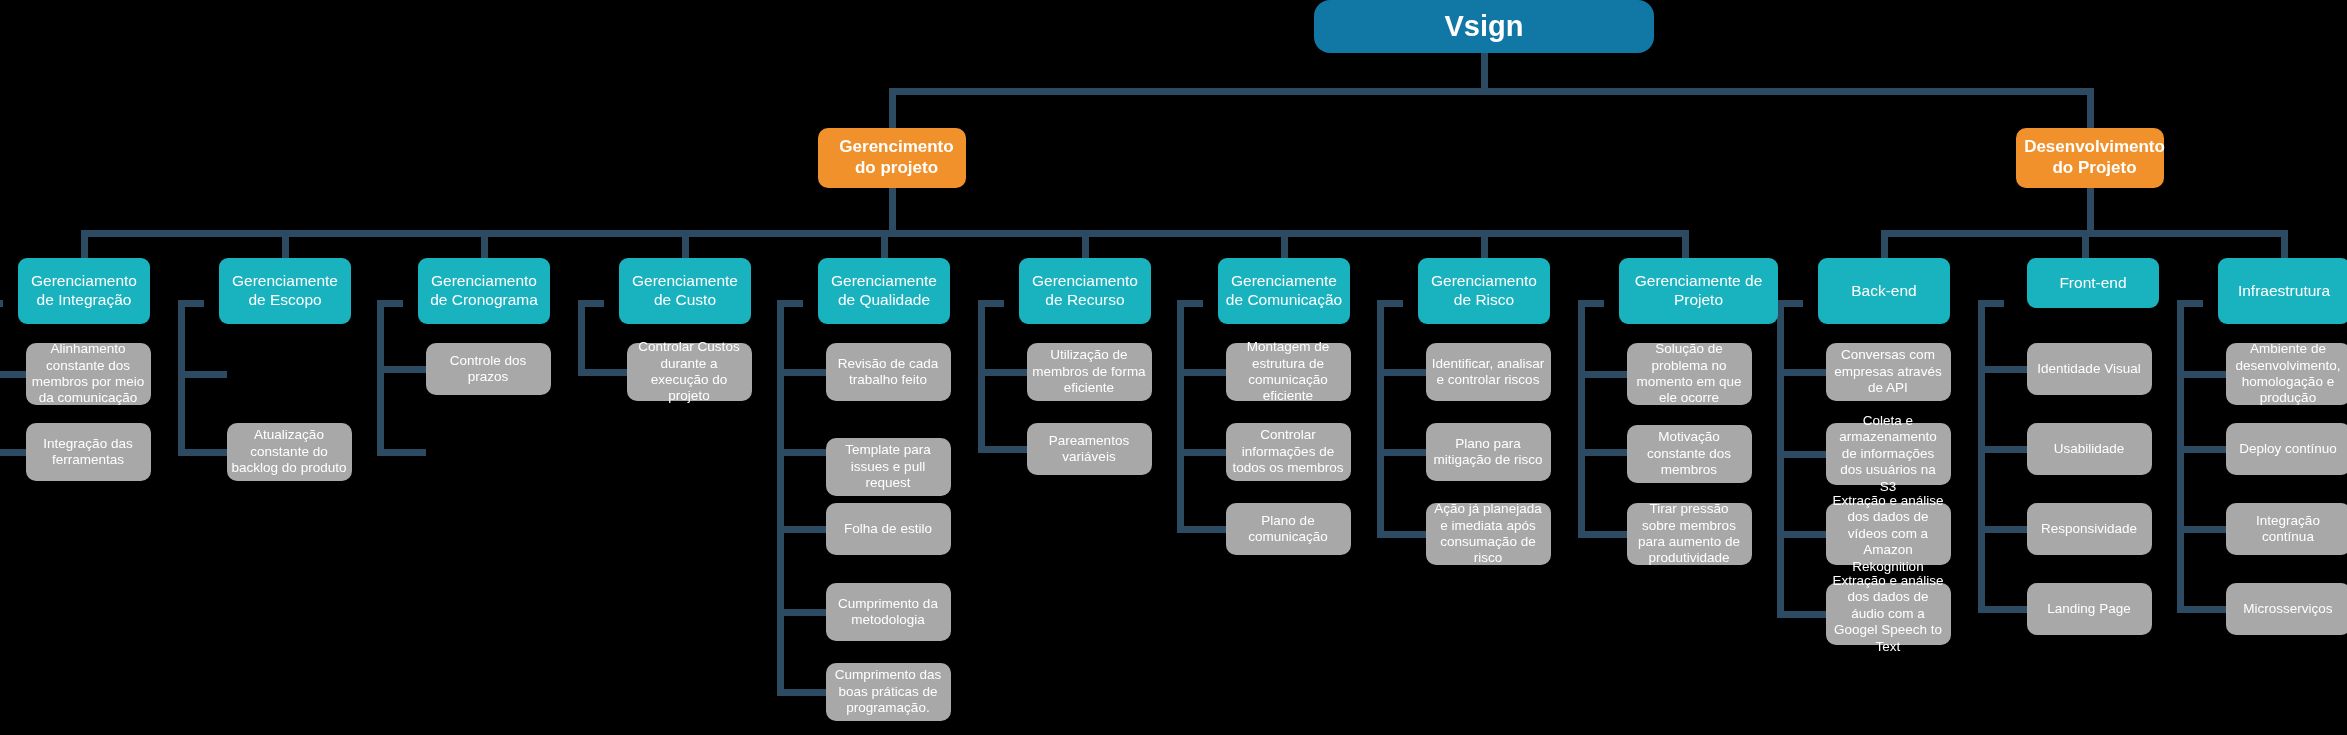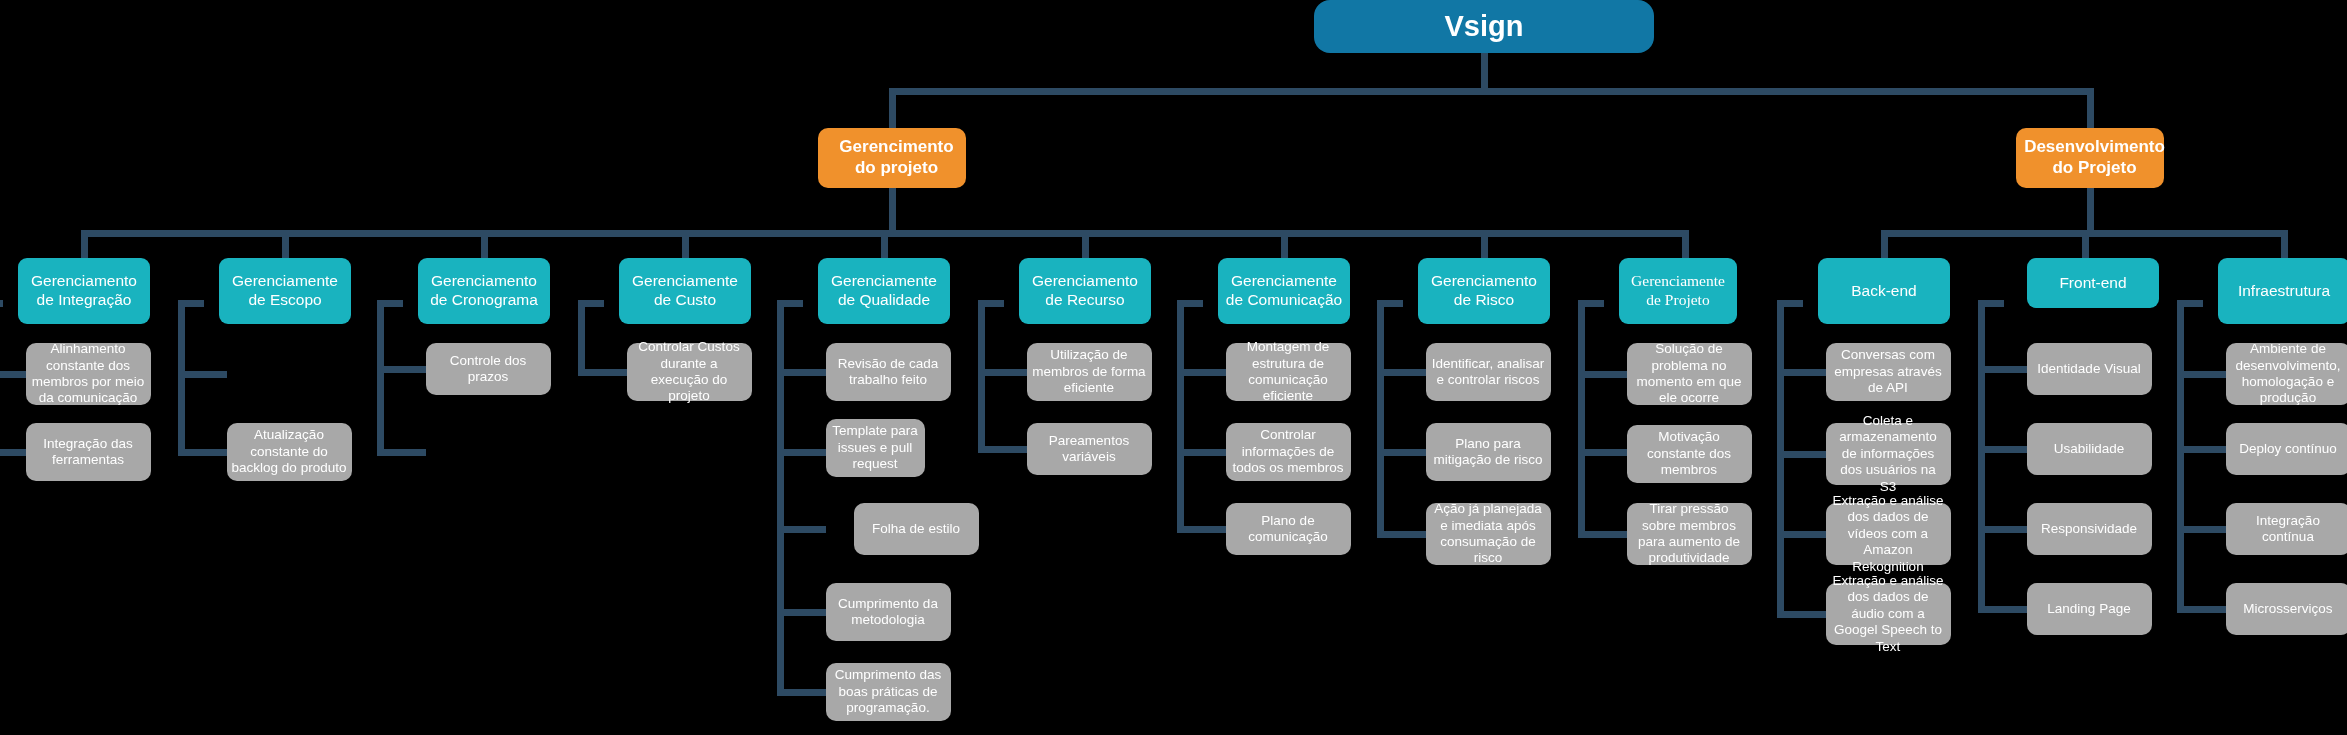--- a/index.html
+++ b/index.html
@@ -91,23 +91,23 @@
     <div class="ln" style="left: 577.5px; top: 300px; width: 7px; height: 76px;"></div>
     <div class="ln" style="left: 577.5px; top: 300px; width: 26px; height: 7px;"></div>
     <div class="ln" style="left: 577.5px; top: 368.5px; width: 49.5px; height: 7px;"></div>
     <div class="node leaf" style="left: 626.5px; top: 343px; width: 125px; height: 58px;">Controlar Custos durante a execução do projeto</div>
     <div class="node grp" style="left: 818px; top: 258px; width: 132px; height: 66px;">Gerenciamente de Qualidade</div>
     <div class="ln" style="left: 776.5px; top: 300px; width: 7px; height: 396px;"></div>
     <div class="ln" style="left: 776.5px; top: 300px; width: 26px; height: 7px;"></div>
     <div class="ln" style="left: 776.5px; top: 368.5px; width: 49.5px; height: 7px;"></div>
     <div class="node leaf" style="left: 825.5px; top: 343px; width: 125px; height: 58px;">Revisão de cada trabalho feito</div>
     <div class="ln" style="left: 776.5px; top: 448.5px; width: 49.5px; height: 7px;"></div>
-    <div class="node leaf" style="left: 825.5px; top: 419px; width: 99px; height: 58px;">Template para issues e pull request</div>
+    <div class="node leaf" style="left: 825.5px; top: 438px; width: 125px; height: 58px;">Template para issues e pull request</div>
     <div class="ln" style="left: 776.5px; top: 525.5px; width: 49.5px; height: 7px;"></div>
-    <div class="node leaf" style="left: 825.5px; top: 503px; width: 125px; height: 52px; margin-left: 28px;">Folha de estilo</div>
+    <div class="node leaf" style="left: 825.5px; top: 503px; width: 125px; height: 52px;">Folha de estilo</div>
     <div class="ln" style="left: 776.5px; top: 608.5px; width: 49.5px; height: 7px;"></div>
     <div class="node leaf" style="left: 825.5px; top: 583px; width: 125px; height: 58px;">Cumprimento da metodologia</div>
     <div class="ln" style="left: 776.5px; top: 688.5px; width: 49.5px; height: 7px;"></div>
     <div class="node leaf" style="left: 825.5px; top: 663px; width: 125px; height: 58px;">Cumprimento das boas práticas de programação.</div>
     <div class="node grp" style="left: 1019px; top: 258px; width: 132px; height: 66px;">Gerenciamento de Recurso</div>
     <div class="ln" style="left: 977.5px; top: 300px; width: 7px; height: 153px;"></div>
     <div class="ln" style="left: 977.5px; top: 300px; width: 26px; height: 7px;"></div>
     <div class="ln" style="left: 977.5px; top: 368.5px; width: 49.5px; height: 7px;"></div>
     <div class="node leaf" style="left: 1026.5px; top: 343px; width: 125px; height: 58px;">Utilização de membros de forma eficiente</div>
     <div class="ln" style="left: 977.5px; top: 445.5px; width: 49.5px; height: 7px;"></div>
@@ -123,21 +123,21 @@
     <div class="node leaf" style="left: 1225.5px; top: 503px; width: 125px; height: 52px;">Plano de comunicação</div>
     <div class="node grp" style="left: 1418px; top: 258px; width: 132px; height: 66px;">Gerenciamento de Risco</div>
     <div class="ln" style="left: 1376.5px; top: 300px; width: 7px; height: 238px;"></div>
     <div class="ln" style="left: 1376.5px; top: 300px; width: 26px; height: 7px;"></div>
     <div class="ln" style="left: 1376.5px; top: 368.5px; width: 49.5px; height: 7px;"></div>
     <div class="node leaf" style="left: 1425.5px; top: 343px; width: 125px; height: 58px;">Identificar, analisar e controlar riscos</div>
     <div class="ln" style="left: 1376.5px; top: 448.5px; width: 49.5px; height: 7px;"></div>
     <div class="node leaf" style="left: 1425.5px; top: 423px; width: 125px; height: 58px;">Plano para mitigação de risco</div>
     <div class="ln" style="left: 1376.5px; top: 530.5px; width: 49.5px; height: 7px;"></div>
     <div class="node leaf" style="left: 1425.5px; top: 503px; width: 125px; height: 62px;">Ação já planejada e imediata após consumação de risco</div>
-    <div class="node grp" style="left: 1619px; top: 258px; width: 118px; height: 66px; font-family: Liberation Serif, serif;">Gerenciamente de Projeto</div>
+    <div class="node grp" style="left: 1619px; top: 258px; width: 159px; height: 66px;">Gerenciamente de Projeto</div>
     <div class="ln" style="left: 1577.5px; top: 300px; width: 7px; height: 238px;"></div>
     <div class="ln" style="left: 1577.5px; top: 300px; width: 26px; height: 7px;"></div>
     <div class="ln" style="left: 1577.5px; top: 370.5px; width: 49.5px; height: 7px;"></div>
     <div class="node leaf" style="left: 1626.5px; top: 343px; width: 125px; height: 62px;">Solução de problema no momento em que ele ocorre</div>
     <div class="ln" style="left: 1577.5px; top: 448.5px; width: 49.5px; height: 7px;"></div>
     <div class="node leaf" style="left: 1626.5px; top: 425px; width: 125px; height: 58px;">Motivação constante dos membros</div>
     <div class="ln" style="left: 1577.5px; top: 530.5px; width: 49.5px; height: 7px;"></div>
     <div class="node leaf" style="left: 1626.5px; top: 503px; width: 125px; height: 62px;">Tirar pressão sobre membros para aumento de produtividade</div>
     <div class="node grp" style="left: 1818px; top: 258px; width: 132px; height: 66px;">Back-end</div>
     <div class="ln" style="left: 1776.5px; top: 300px; width: 7px; height: 318px;"></div>

